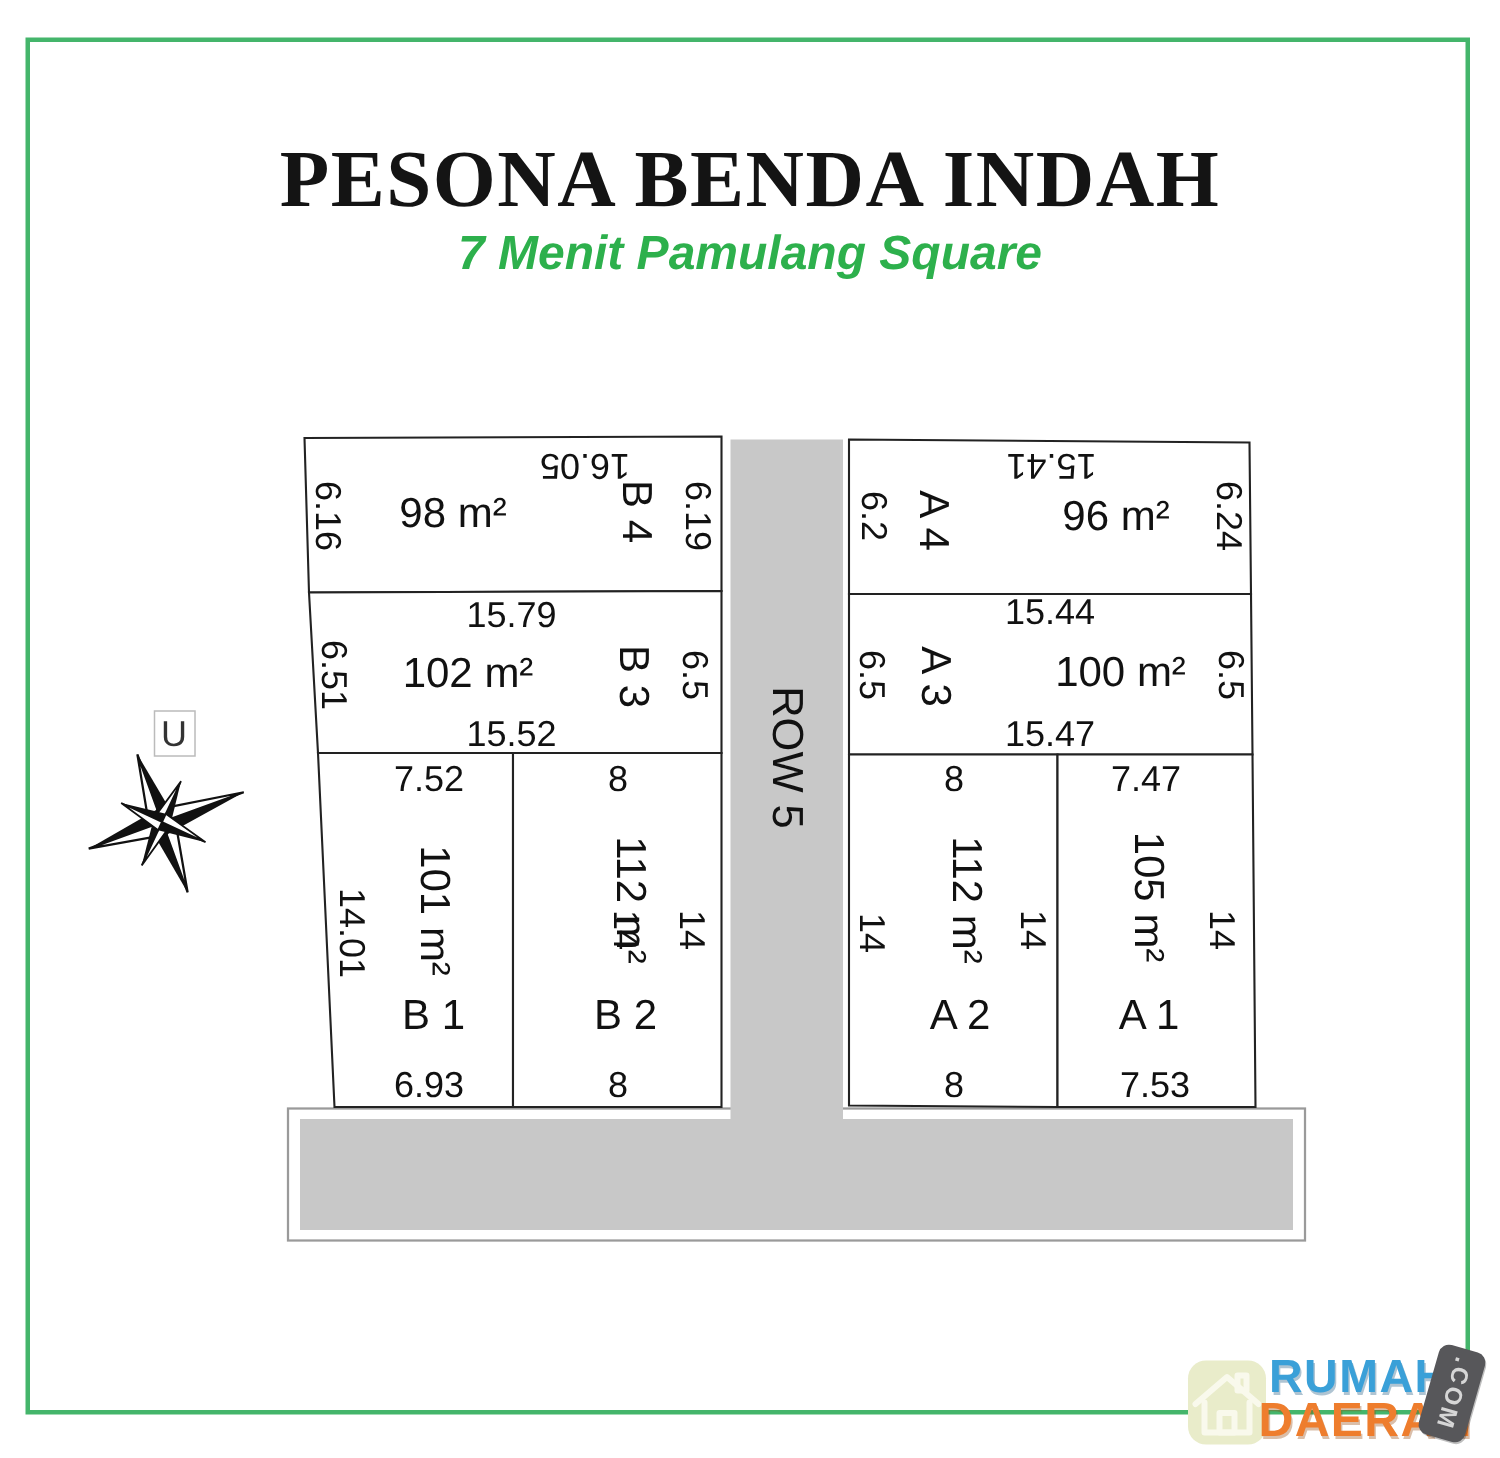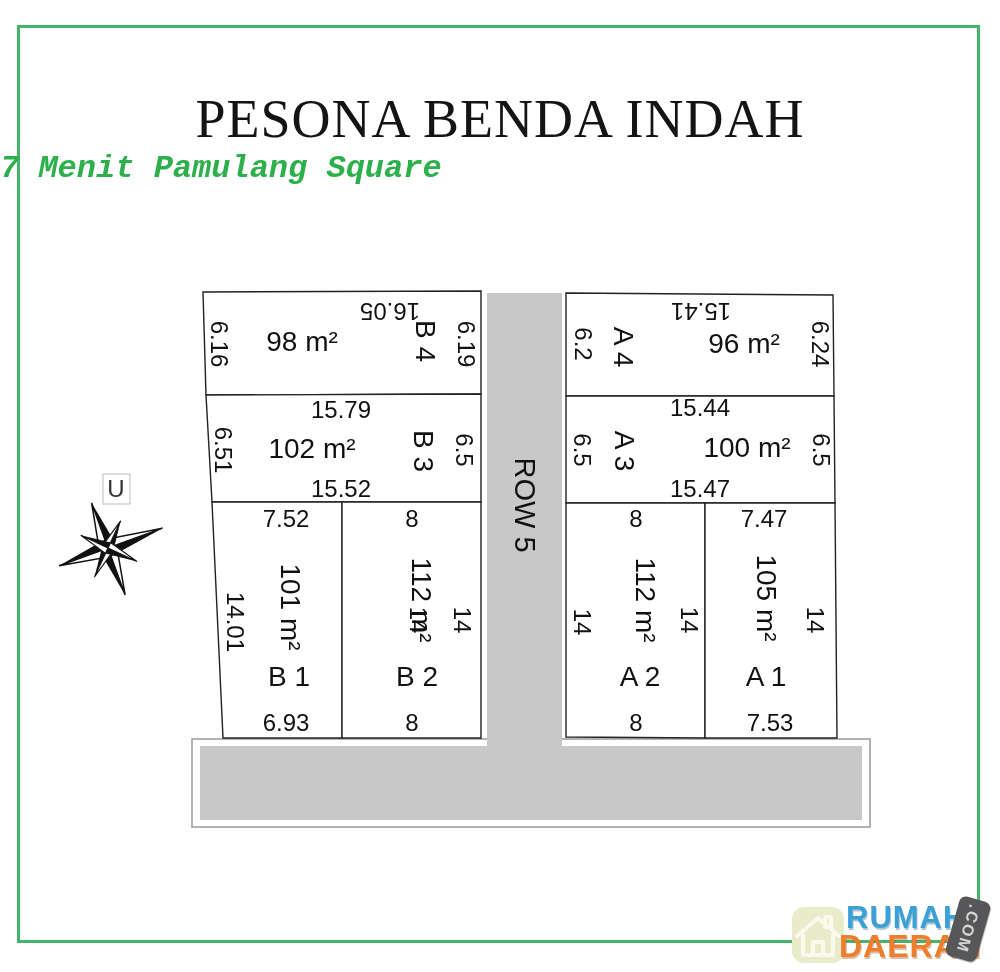--- a/index.html
+++ b/index.html
@@ -1,24 +1,24 @@
 <!DOCTYPE html>
 <html><head>
 <meta charset="utf-8">
 <style>
   html,body{margin:0;padding:0;background:#ffffff;}
   .canvas{position:relative;width:1000px;height:972px;background:#fff;overflow:hidden;
           font-family:"Liberation Sans",sans-serif;}
   .frame{position:absolute;left:17px;top:25px;width:963px;height:918px;
          border:3px solid #44b56b;box-sizing:border-box;z-index:1;}
   .title{position:absolute;left:0;top:88px;width:1000px;text-align:center;
-         font-family:"Liberation Serif",serif;font-weight:400;font-size:54px;
+         font-family:"Liberation Serif",serif;font-weight:700;font-size:54px;
          letter-spacing:1px;color:#141414;z-index:2;}
-  .subtitle{position:absolute;left:0;top:150px;width:1000px;
-         font-family:Liberation Mono, monospace;font-weight:700;font-style:italic;
+  .subtitle{position:absolute;left:0;top:150px;width:1000px;text-align:center;
+         font-family:Liberation Sans, sans-serif;font-weight:700;font-style:italic;
          font-size:32px;color:#2db04c;z-index:2;}
   svg.plan{position:absolute;left:0;top:0;z-index:2;}
   .plot{fill:#ffffff;stroke:#222222;stroke-width:1.4;}
   .road-outer{fill:#ffffff;stroke:#9a9a9a;stroke-width:1.5;}
   .road-fill{fill:#c8c8c8;}
   text{fill:#111111;font-family:"Liberation Sans",sans-serif;}
   .dim{font-size:24px;}
   .area{font-size:28px;}
   .plotlabel{font-size:28px;}
   .rowlabel{font-size:29px;}

